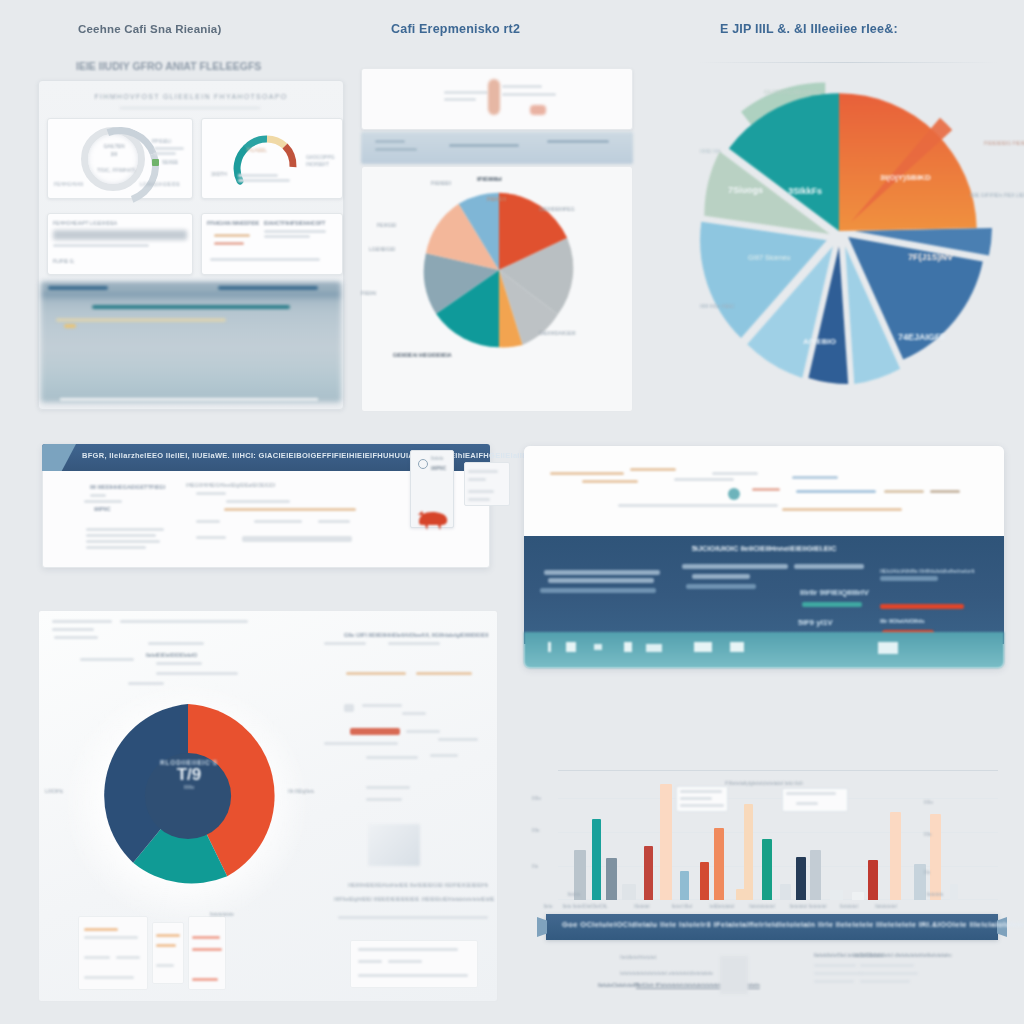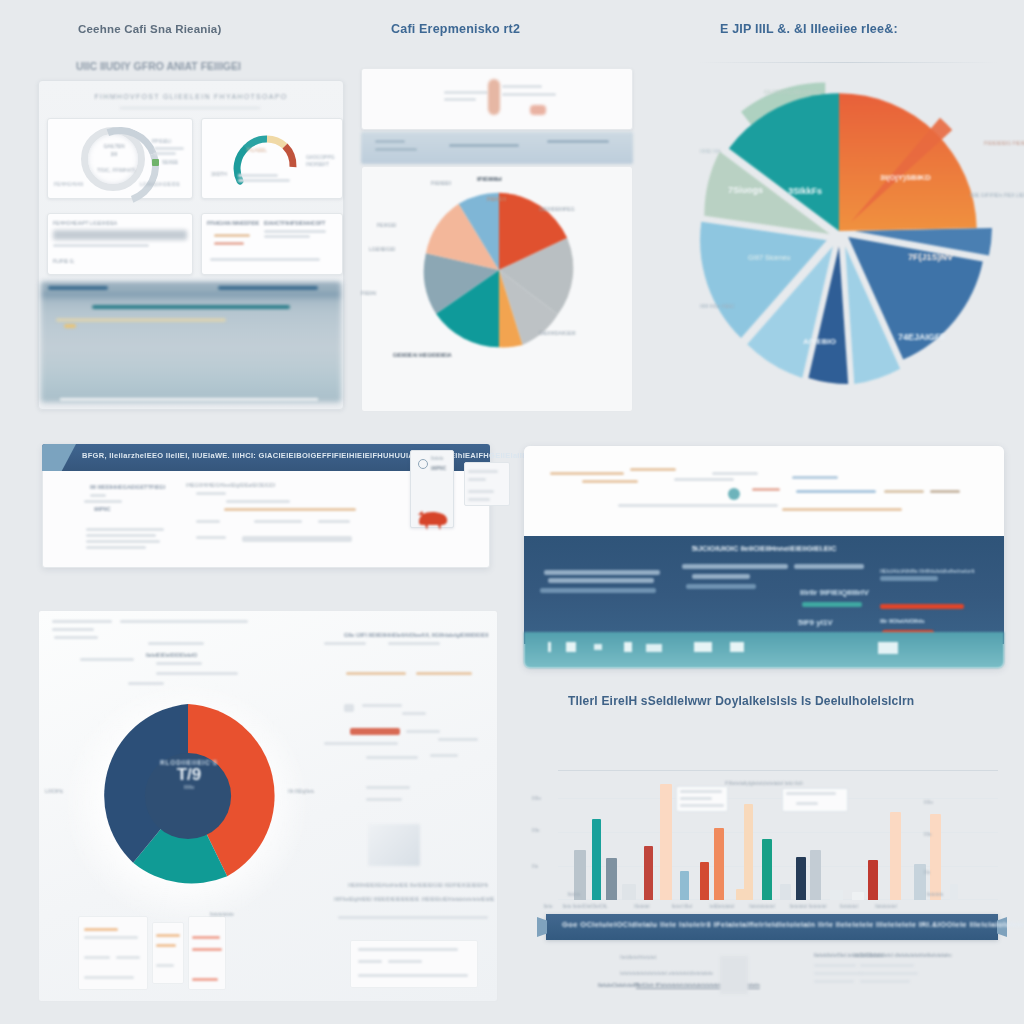--- a/index.html
+++ b/index.html
@@ -252,21 +252,21 @@
     background:#dfe3e7; filter:blur(1.4px);
   }
 </style>
 </head>
 <body>
 
 <div class="stage">
 
   <div id="p1">
     <div class="panel-title" style="left:78px; top:23px; font-size:11.5px; color:#5e6e7e;">Ceehne Cafi Sna Rieania)</div>
-    <div class="sub-title" style="left:76px; top:60px; font-size:10.5px;">UIIC IIUDIY GFRO ANIAT FEIIIGEI</div>
+    <div class="sub-title" style="left:76px; top:60px; font-size:10.5px;">IEIE IIUDIY GFRO ANIAT FLELEEGFS</div>
 
     <div class="frame"></div>
     <div class="dashhead blurtxt">FIHMHOVFOST GLIEELEIN FHYAHOTSOAPO</div>
     <div style="position:absolute;left:120px;top:107px;width:140px;height:2px;background:#dfe4e8;filter:blur(1.4px);"></div>
 
     <div class="card" id="c1">
       <div class="ringchart"></div>
       <div class="ringlbl blurtxt" style="left:48px; top:24px; width:36px; color:#96a2ae;">GAILTEN</div>
       <div class="ringlbl blurtxt" style="left:48px; top:32px; width:36px; color:#96a2ae;">3III</div>
       <div class="ringlbl blurtxt" style="left:40px; top:48px; width:56px; color:#a3aeb9;">TISIC, FFIMHATI</div>
@@ -599,21 +599,20 @@
     <div class="blurtxt" style="position:absolute;left:314px;top:300px;font-size:5px;text-align:center;width:160px;">IIIIFIIeIEIgIhIEIEI  IIIEIEIDIEIEIEIEIEIE .IIIEIEIEIcIEIhIeIaIeIeIeIeIeIEIdIEI</div>
     <div class="trow" style="left:318px; top:320px; width:150px;"></div>
     <div class="legcard" style="left:330px; top:344px; width:128px; height:48px;"></div>
     <div class="trow" style="left:338px; top:352px; width:100px;"></div>
     <div class="trow" style="left:338px; top:364px; width:24px;"></div>
     <div class="trow" style="left:368px; top:364px; width:34px;"></div>
     <div class="trow" style="left:338px; top:378px; width:110px;"></div>
   </div>
 
   <div id="p7">
-    <div class="panel-title" style="left:44px; top:6px; font-size:12px; color:#3f6287;">Tllerl EireIH sSeIdIeIwwr  DoyIaIkeIsIsIs  Is DeeIuIhoIeIsIcIrn</div>
 
     <div class="axis"></div>
     <div class="blurtxt" style="position:absolute;left:160px;top:92px;font-size:5px;text-align:center;width:160px;">FIIIeIeIaIiyIgIeIeIcIeIeIaIoI IeIci iIcIi</div>
 
     <div class="plot">
       <div class="gridline" style="top:28px;"></div>
       <div class="gridline" style="top:62px;"></div>
       <div class="gridline" style="top:96px;"></div>
       <div class="gridline" style="top:129px;"></div>
 

